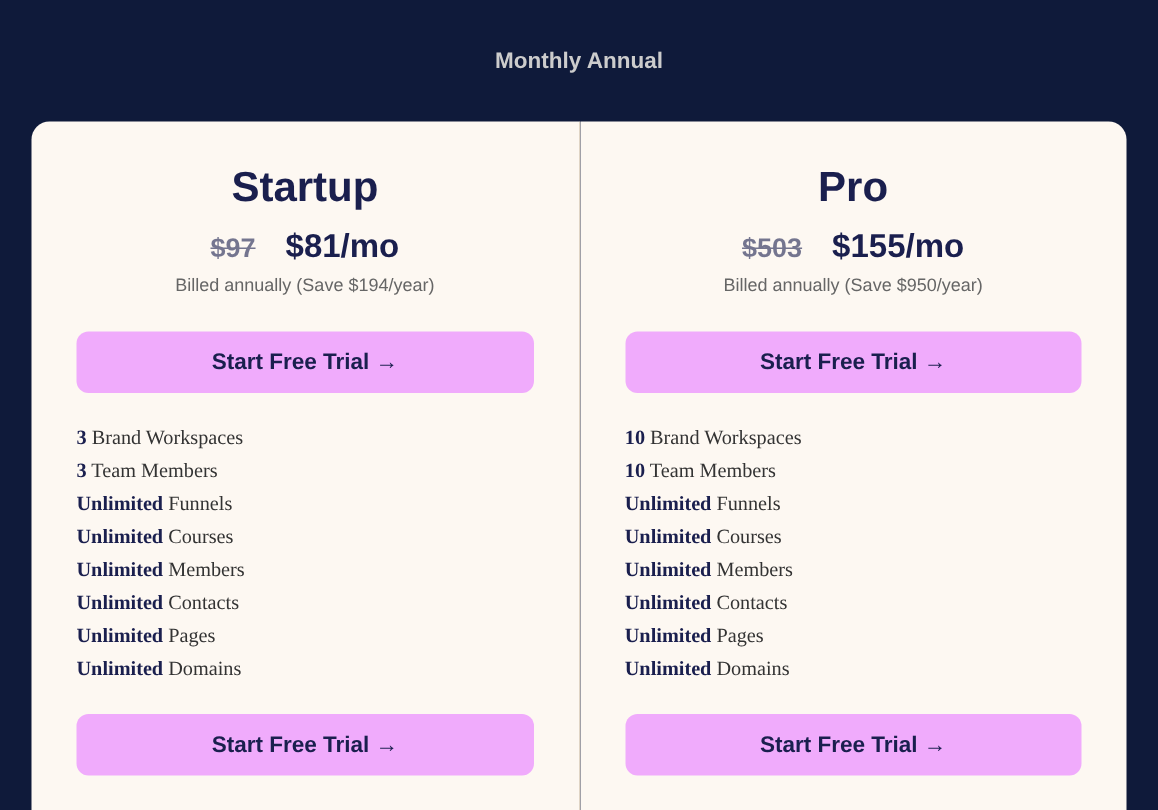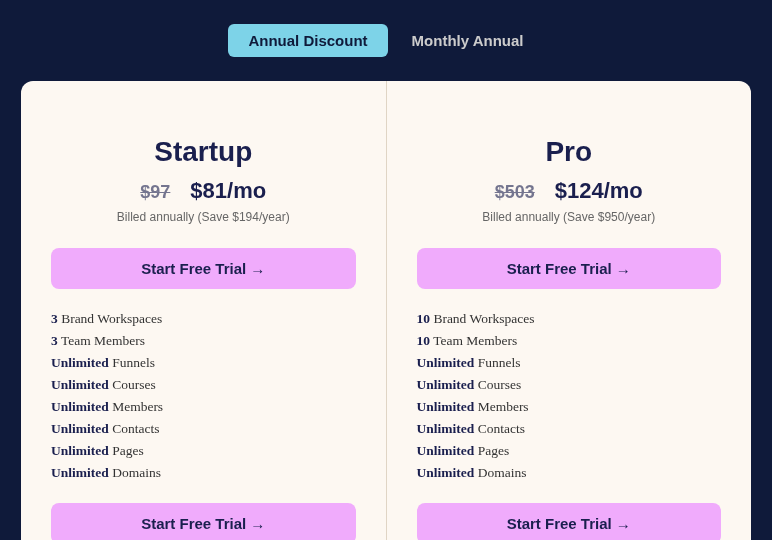--- a/index.html
+++ b/index.html
@@ -73,21 +73,20 @@
 
     .plan-card:last-child {
       border-radius: 0 12px 12px 0;
     }
 
     .plan-title {
       font-size: 28px;
       font-weight: 800;
       color: #1a1f4e;
       margin-bottom: 4px;
-      margin-top: 27px;
     }
 
     .plan-price {
       display: flex;
       align-items: baseline;
       gap: 20px;
     }
 
     .price-old {
       font-size: 18px;
@@ -140,21 +139,20 @@
 
     .features-list li .bold-blue {
       font-weight: 800;
       color: #1a1f4e;
     }
   </style>
 </head>
 <body>
 
 <div class="toggle-bar">
-  <button class="toggle-btn active">Annual Discount</button>
   <button class="toggle-btn inactive">Monthly Annual</button>
 </div>
 
 <div class="plans-container">
 
   <div class="plan-card">
     <h2 class="plan-title">Startup</h2>
     <div class="plan-price">
       <span class="price-old">$97</span>
       <span class="price-new">$81/mo</span>
@@ -171,21 +169,21 @@
       <li><span class="bold-blue">Unlimited</span> Pages</li>
       <li><span class="bold-blue">Unlimited</span> Domains</li>
     </ul>
     <button class="cta-btn">Start Free Trial →</button>
   </div>
 
   <div class="plan-card">
     <h2 class="plan-title">Pro</h2>
     <div class="plan-price">
       <span class="price-old">$503</span>
-      <span class="price-new">$124/mo</span>
+      <span class="price-new">$155/mo</span>
     </div>
     <p class="price-billing">Billed annually (Save $950/year)</p>
     <button class="cta-btn">Start Free Trial →</button>
     <ul class="features-list">
       <li><span class="bold-blue">10</span> Brand Workspaces</li>
       <li><span class="bold-blue">10</span> Team Members</li>
       <li><span class="bold-blue">Unlimited</span> Funnels</li>
       <li><span class="bold-blue">Unlimited</span> Courses</li>
       <li><span class="bold-blue">Unlimited</span> Members</li>
       <li><span class="bold-blue">Unlimited</span> Contacts</li>

